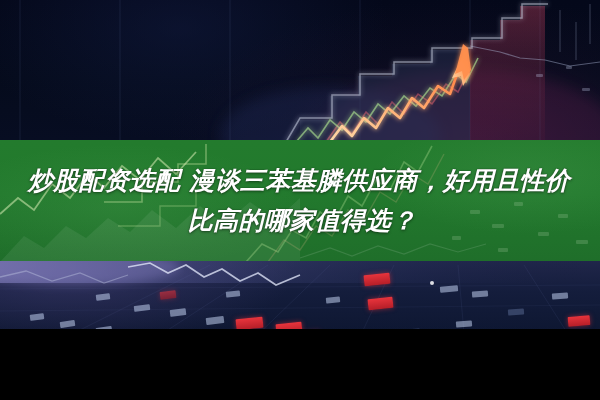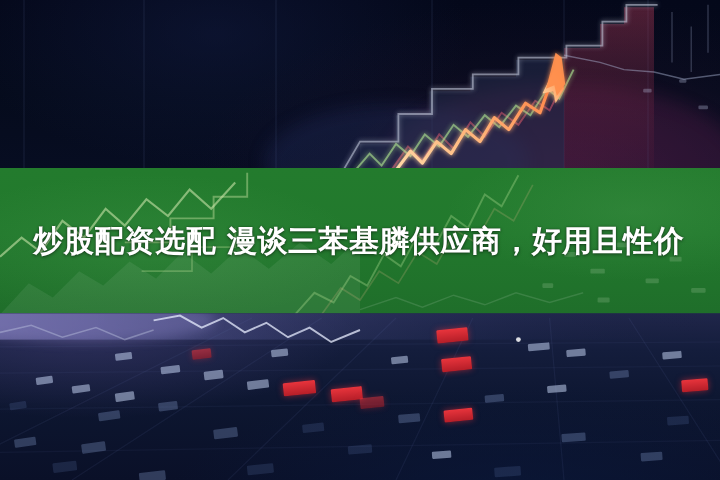--- a/index.html
+++ b/index.html
@@ -1,19 +1,20 @@
 <!DOCTYPE html>
 <html><head>
 <meta charset="utf-8">
 <style>
   html,body{margin:0;padding:0;background:#000;}
   .stage{
-    position:relative;width:600px;height:400px;overflow:hidden;
-    background:#a16207;
+    position:relative;width:600px;height:329px;overflow:hidden;
+    background:#0369a1;
     font-family:"DejaVu Sans","Liberation Sans",sans-serif;
+    font-style:italic;
   }
 
   
   .top-scene{
     position:absolute;left:0;top:0;width:600px;height:142px;overflow:hidden;
     background:
       radial-gradient(ellipse 420px 200px at 78% 100%, rgba(120,40,90,.30) 0%, rgba(60,20,60,.10) 45%, rgba(0,0,0,0) 72%),
       radial-gradient(ellipse 300px 160px at 30% 20%, rgba(20,30,70,.45) 0%, rgba(0,0,0,0) 70%),
       linear-gradient(180deg,#04081a 0%,#050b1c 55%,#070d22 100%);
   }
@@ -168,20 +169,21 @@
         <rect x="576" y="100" width="12" height="4" rx="1"></rect>
         <rect x="452" y="96" width="9" height="4" rx="1"></rect>
         <rect x="498" y="108" width="10" height="4" rx="1"></rect>
       </g>
 
       <polyline points="300,118 330,108 352,116 378,106 404,114 430,104 458,112 486,104" fill="none" stroke="#ffffff" stroke-width="1.2" opacity=".12"></polyline>
     </svg>
 
     <div class="title-wrap">
       <div class="title-line l1">炒股配资选配 漫谈三苯基膦供应商，好用且性价</div>
+      <div class="title-line l2">比高的哪家值得选？</div>
     </div>
   </div>
 
   <div class="grid-scene">
     <svg width="600" height="139" viewBox="0 0 600 139">
       <defs>
         <filter id="gBlur" x="-40%" y="-40%" width="180%" height="180%">
           <feGaussianBlur stdDeviation="5"></feGaussianBlur>
         </filter>
         <linearGradient id="horizonGlow" x1="0" y1="0" x2="1" y2="0">

